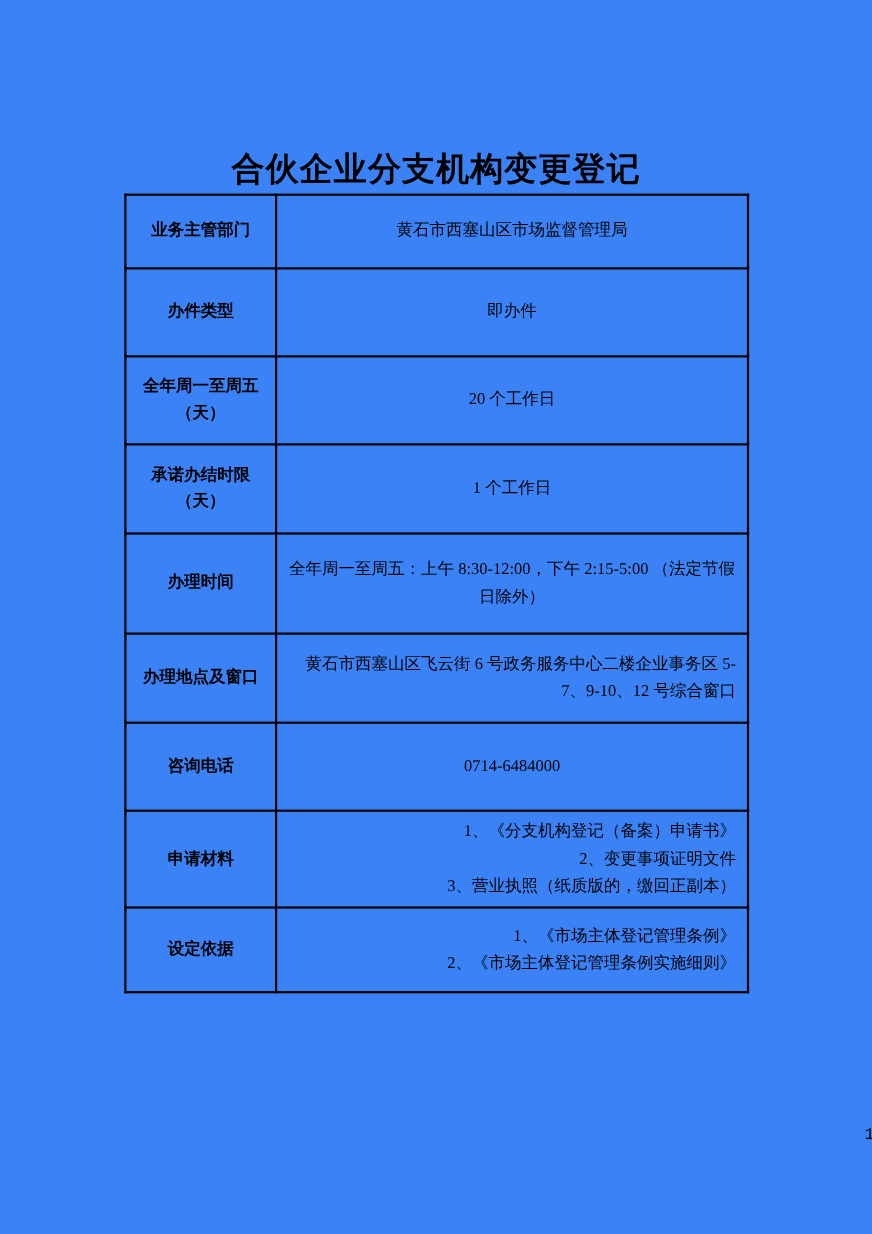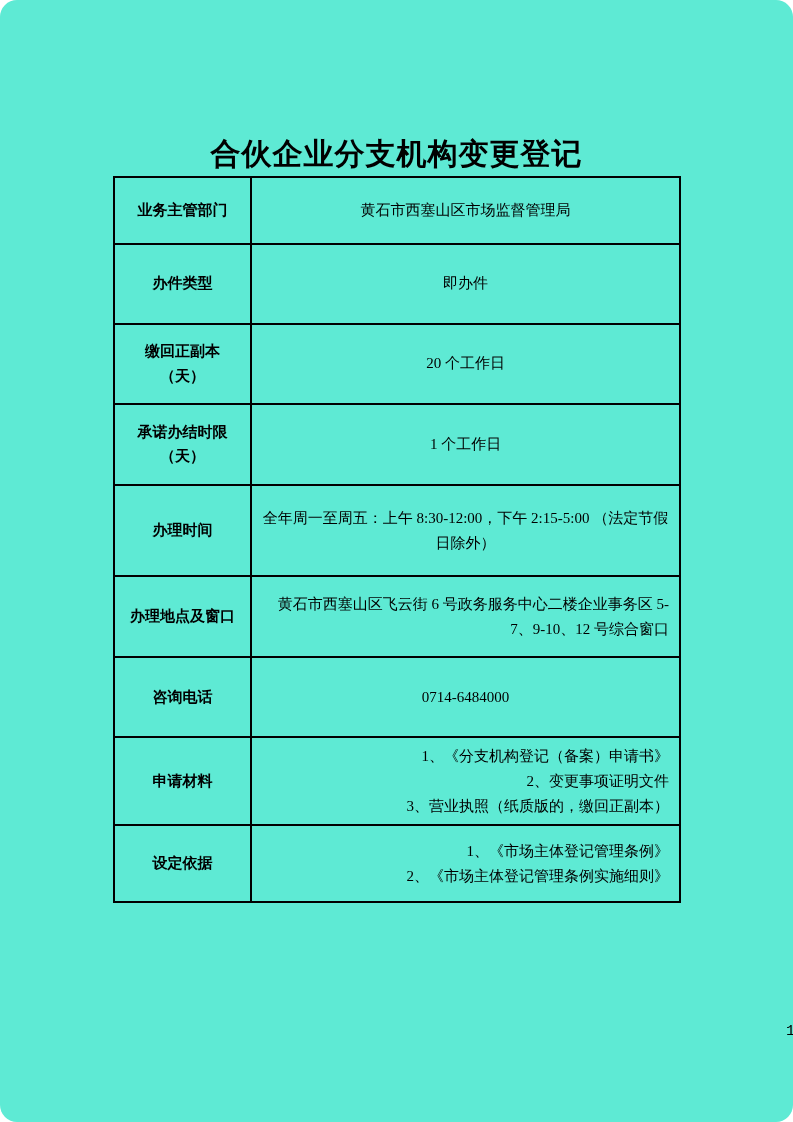--- a/index.html
+++ b/index.html
@@ -4,25 +4,24 @@
 <style>
   html, body {
     margin: 0;
     padding: 0;
     background: #ffffff;
   }
   .page {
     position: relative;
     width: 793px;
     height: 1122px;
-    background: #5eead4;
+    background: #3b82f6;
     font-family: "Liberation Serif", serif;
     color: #000000;
     overflow: hidden;
-    border-radius: 17px;
   }
   .doc-title {
     position: absolute;
     top: 134px;
     left: 0;
     width: 100%;
     text-align: center;
     font-family: "Liberation Sans", sans-serif;
     font-weight: bold;
     font-size: 30px;
@@ -89,21 +88,21 @@
     <tbody>
       <tr class="h79">
         <th>业务主管部门</th>
         <td>黄石市西塞山区市场监督管理局</td>
       </tr>
       <tr class="h80">
         <th>办件类型</th>
         <td>即办件</td>
       </tr>
       <tr class="h80">
-        <th>缴回正副本（天）</th>
+        <th>全年周一至周五（天）</th>
         <td>20 个工作日</td>
       </tr>
       <tr class="h81">
         <th>承诺办结时限（天）</th>
         <td>1 个工作日</td>
       </tr>
       <tr class="h80">
         <th>办理时间</th>
         <td>全年周一至周五：上午 8:30-12:00，下午 2:15-5:00 （法定节假日除外）</td>
       </tr>

